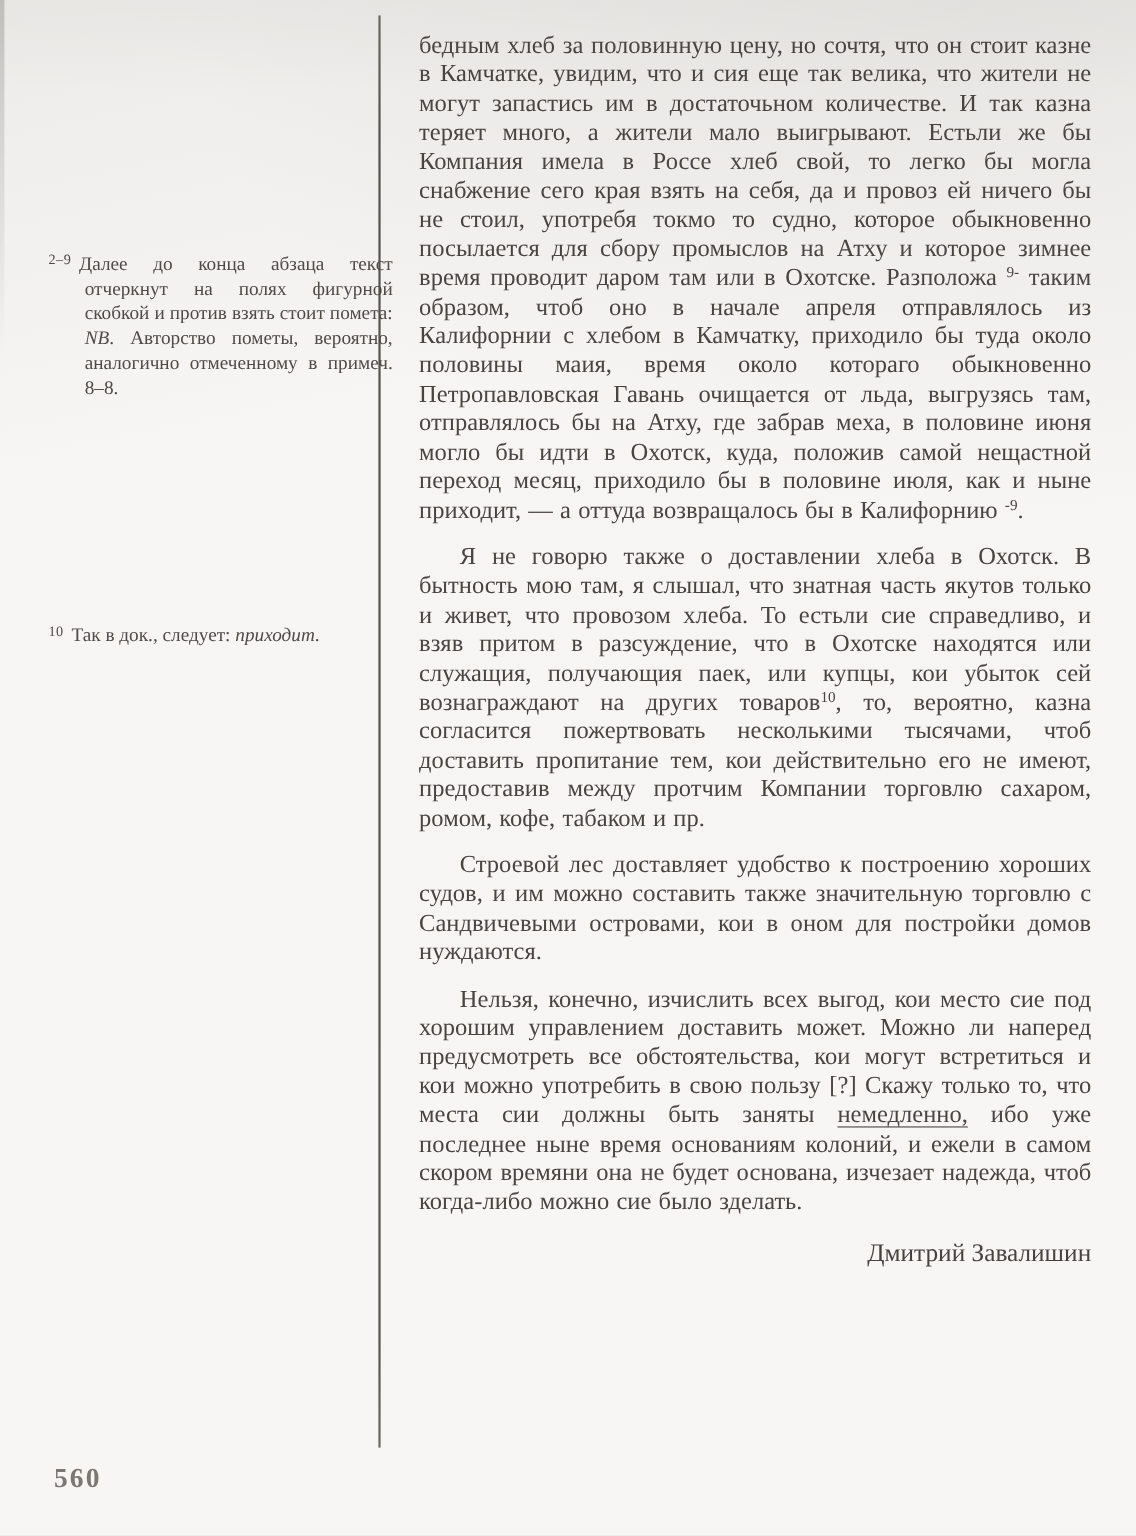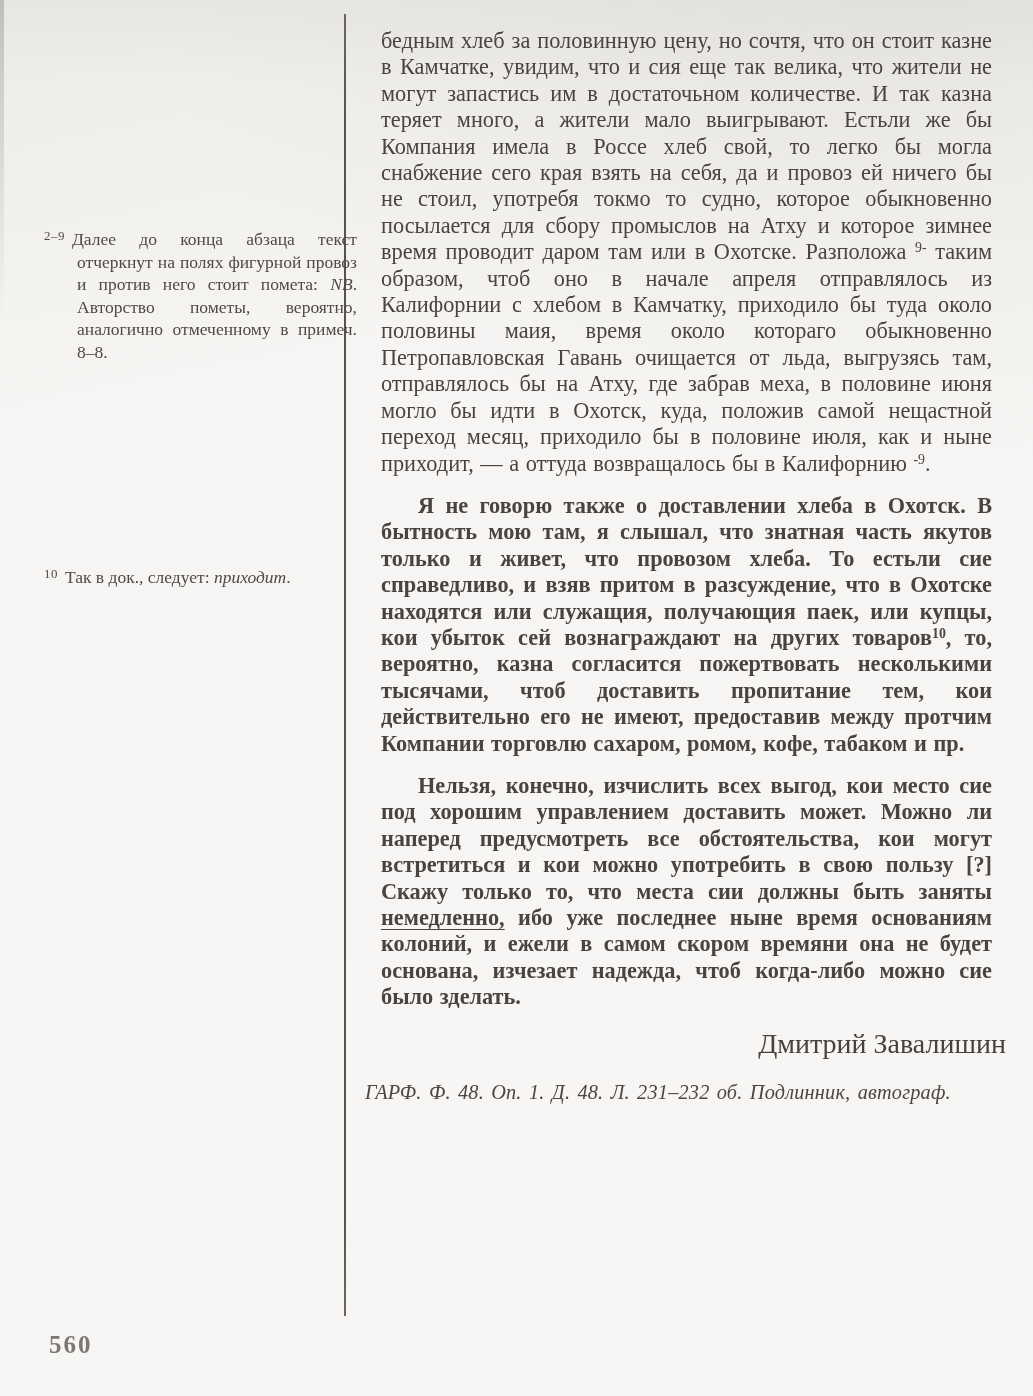--- a/index.html
+++ b/index.html
@@ -64,38 +64,38 @@
     top: 12px;
     width: 643px;
   }
   .text-col p {
     margin: 16px;
     font-size: 22.3px;
     line-height: 26.4px;
     text-align: justify;
     word-spacing: 1px;
   }
-  .text-col p.indent { text-indent: 37px; font-weight: bold; }
+  .text-col p.indent { text-indent: 37px; }
   .text-col sup {
     font-size: 0.62em;
     line-height: 0;
     vertical-align: 7px;
   }
   .text-col u {
     text-underline-offset: 4px;
     text-decoration-thickness: 1.4px;
   }
   i { font-style: italic; }
   .signature {
     margin-top: 15px;
     margin-left: auto;
-    margin-right: 2px;
+    margin-right: 16px;
     width: fit-content;
     text-align: center;
-    font-size: 28px;
+    font-size: 23px;
     line-height: 33px;
     color: #46423e;
   }
   .signature div { white-space: nowrap; }
   .source {
     margin-top: 19px;
     font-style: italic;
     font-size: 20.3px;
     line-height: 26px;
     color: #4a4642;
@@ -116,34 +116,34 @@
 <body>
 
 <div class="page">
 
   <div class="edge-shadow"></div>
 
   <div class="rule"></div>
 
   <aside>
     <div class="note note-1">
-      <sup class="note-marker">2–9</sup><span class="note-text"><span>Далее до конца абзаца текст отчеркнут на полях фигурной провоз и против него стоит помета: </span><i>NB</i><span>. Авторство пометы, вероятно, аналогично отмеченному в примеч. 8–8.</span></span>
+      <sup class="note-marker">2–9</sup><span class="note-text"><span>Далее до конца абзаца текст отчеркнут на полях фигурной скобкой и против взять стоит помета: </span><i>NB</i><span>. Авторство пометы, вероятно, аналогично отмеченному в примеч. 8–8.</span></span>
     </div>
     <div class="note note-2">
       <sup class="note-marker">10</sup><span class="note-text"><span>Так в док., следует: </span><i>приходит</i><span>.</span></span>
     </div>
   </aside>
 
   <main class="text-col">
     <p><span>бедным хлеб за половинную цену, но сочтя, что он стоит казне в Камчатке, увидим, что и сия еще так велика, что жители не могут запастись им в достаточьном количестве. И так казна теряет много, а жители мало выигрывают. Естьли же бы Компания имела в Россе хлеб свой, то легко бы могла снабжение сего края взять на себя, да и провоз ей ничего бы не стоил, употребя токмо то судно, которое обыкновенно посылается для сбору промыслов на Атху и которое зимнее время проводит даром там или в Охотске. Разположа </span><sup>9-</sup><span> таким образом, чтоб оно в начале апреля отправлялось из Калифорнии с хлебом в Камчатку, приходило бы туда около половины маия, время около котораго обыкновенно Петропавловская Гавань очищается от льда, выгрузясь там, отправлялось бы на Атху, где забрав меха, в половине июня могло бы идти в Охотск, куда, положив самой нещастной переход месяц, приходило бы в половине июля, как и ныне приходит, — а оттуда возвращалось бы в Калифорнию </span><sup>-9</sup><span>.</span></p>
     <p class="indent"><span>Я не говорю также о доставлении хлеба в Охотск. В бытность мою там, я слышал, что знатная часть якутов только и живет, что провозом хлеба. То естьли сие справедливо, и взяв притом в разсуждение, что в Охотске находятся или служащия, получающия паек, или купцы, кои убыток сей вознаграждают на других товаров</span><sup>10</sup><span>, то, вероятно, казна согласится пожертвовать несколькими тысячами, чтоб доставить пропитание тем, кои действительно его не имеют, предоставив между протчим Компании торговлю сахаром, ромом, кофе, табаком и пр.</span></p>
+    <p class="indent"><span>Строевой лес доставляет удобство к построению хороших судов, и им можно составить также значительную торговлю с Сандвичевыми островами, кои в оном для постройки домов нуждаются.</span></p>
     <p class="indent"><span>Нельзя, конечно, изчислить всех выгод, кои место сие под хорошим управлением доставить может. Можно ли наперед предусмотреть все обстоятельства, кои могут встретиться и кои можно употребить в свою пользу [?] Скажу только то, что места сии должны быть заняты </span><u>немедленно,</u><span> ибо уже последнее ныне время основаниям колоний, и ежели в самом скором времяни она не будет основана, изчезает надежда, чтоб когда-либо можно сие было зделать.</span></p>
 
     <div class="signature">
       <div>Дмитрий Завалишин</div>
     </div>
 
-    <div class="source">ГАРФ. Ф. 48. Оп. 1. Д. 48. Л. 231–232 об. Подлинник, автограф.</div>
   </main>
 
   <div class="page-number">560</div>
 
 </div>
 
 </body></html>

